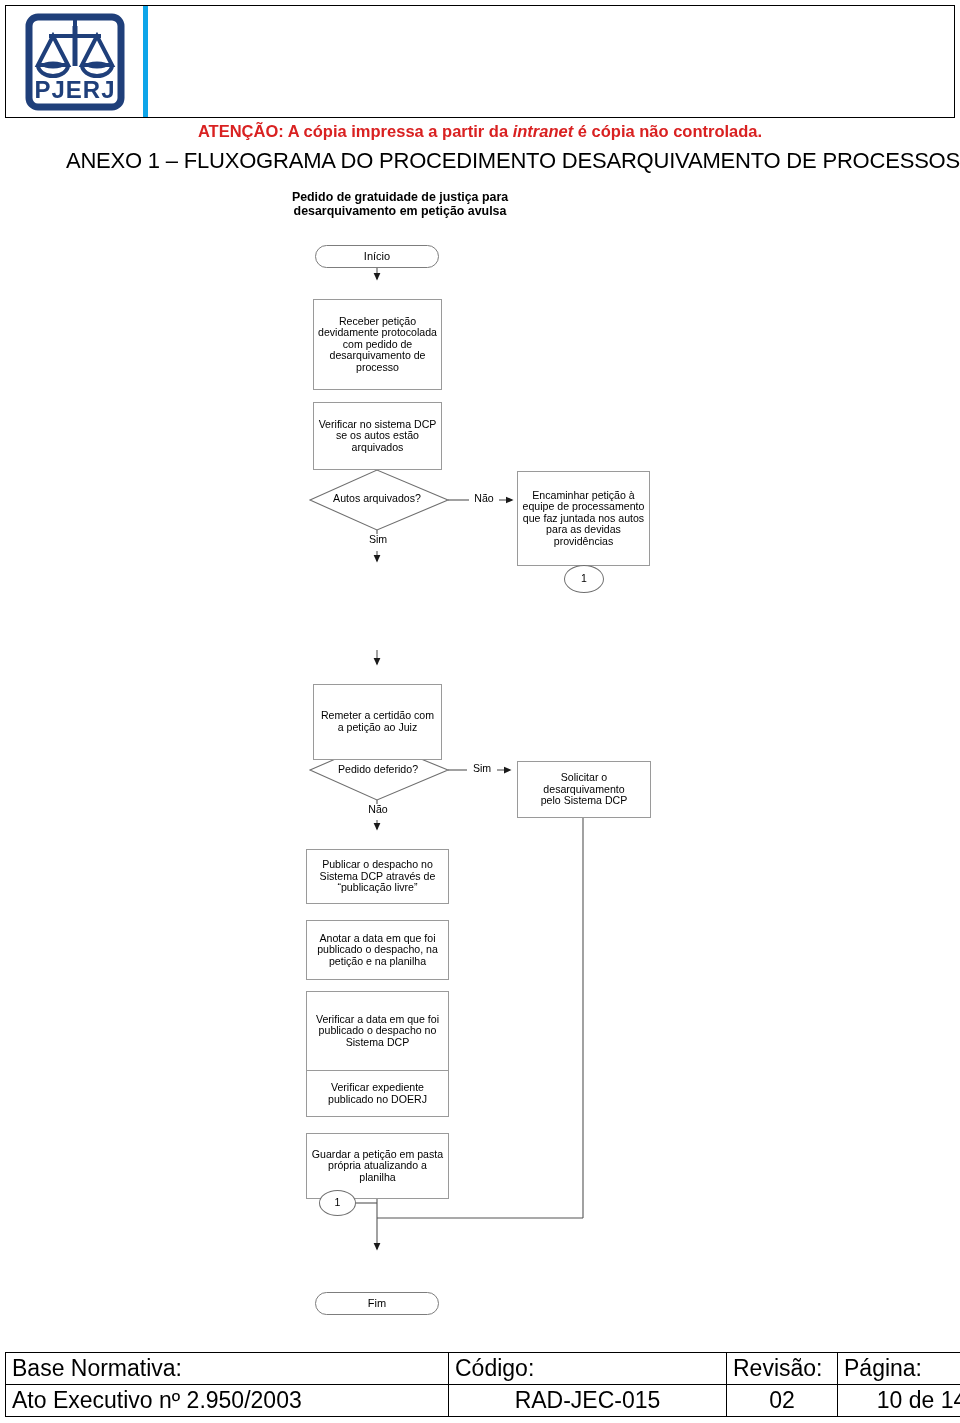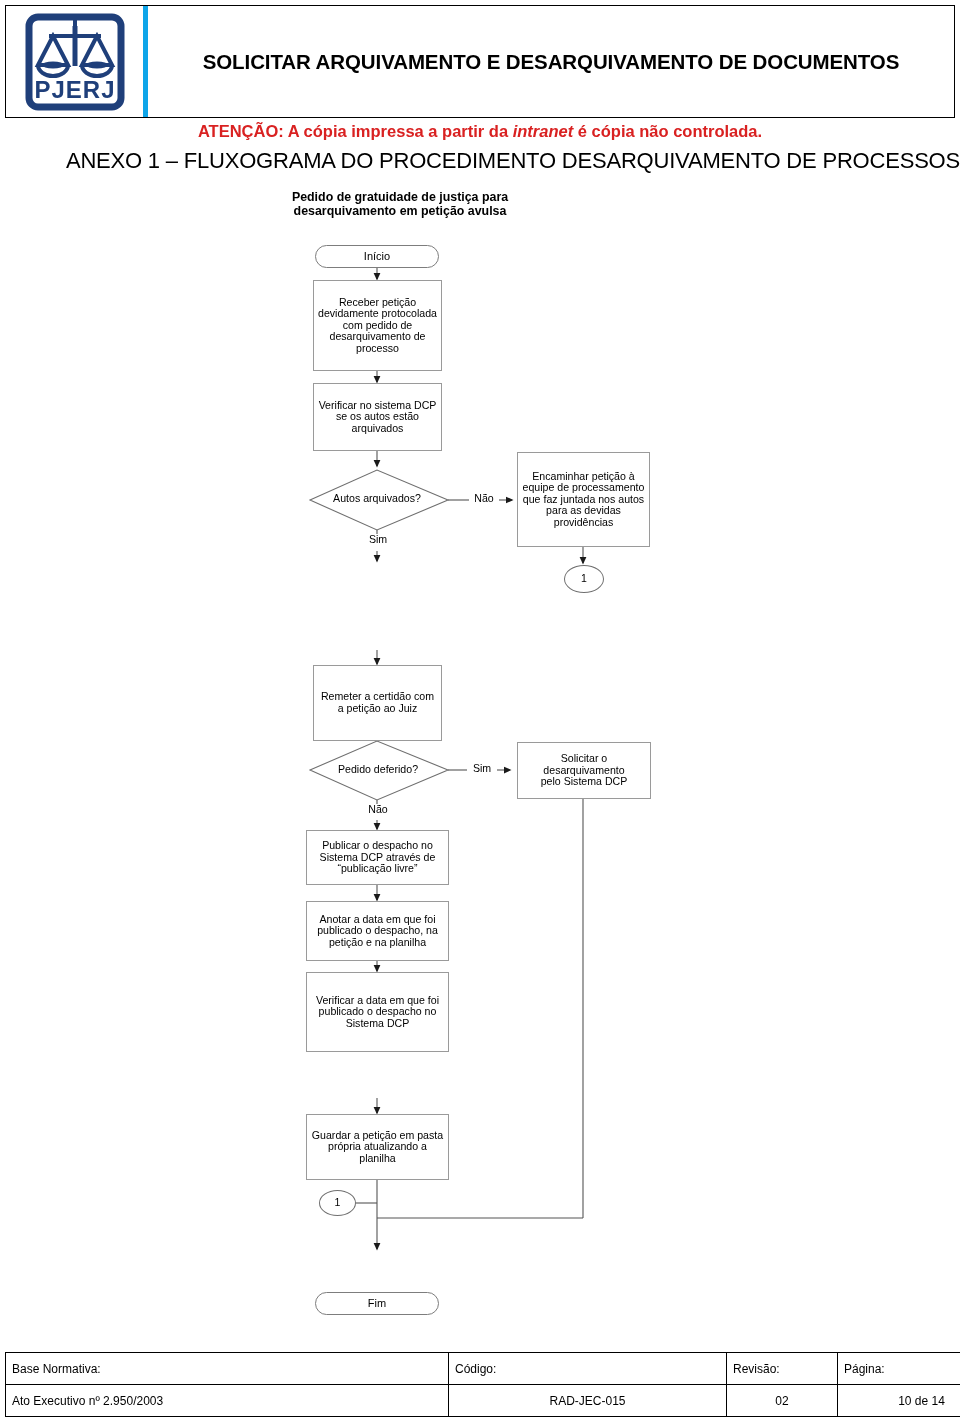--- a/index.html
+++ b/index.html
@@ -50,21 +50,21 @@
   }
   #flow svg{position:absolute;left:0;top:0;}
 
   .node{
     position:absolute; box-sizing:border-box;
     display:flex; align-items:center; justify-content:center;
     text-align:center; color:#000;
     font-size:10.6px; line-height:11.6px;
     background:#ffffff;
   }
-  .proc{ border:1px solid #9a9a9a; }
+  .proc{ border:1px solid #9a9a9a;margin-top:19px; }
   .term{ border:1px solid #7d7d7d; border-radius:40px; font-size:11px;}
   .diamond-label{ border:none; background:transparent; font-size:10.6px; line-height:11.6px;}
   .conn-circle{
     border:1px solid #6f6f6f; border-radius:50%;
     font-size:10.5px;
   }
   .edge-label{
     position:absolute; background:#fff; color:#000;
     font-size:10.6px; line-height:11px; text-align:center;
   }
@@ -74,21 +74,21 @@
     font-weight:bold; color:#000;
   }
 
   
   #footer-table{
     position:absolute; left:5px; top:1352px; width:950px;
     border-collapse:collapse; table-layout:fixed;
   }
   #footer-table td{
     border:1px solid #000; padding:2px 6px;
-    font-size:12px; color:#000; height:27px; vertical-align:middle;
+    font-size:23px; color:#000; height:27px; vertical-align:middle;
   }
   .f-lbl{ text-align:left; }
   .f-val-left{ text-align:left; }
   .f-val-ctr{ text-align:center; }
 </style>
 </head>
 <body>
 
 <div id="header-table">
   <div id="logo-cell">
@@ -101,23 +101,20 @@
       <path d="M19 53 a15 11 0 0 0 30 0" fill="none" stroke="#1f3f7a" stroke-width="4"></path>
       <ellipse cx="34" cy="53" rx="11" ry="3.4" fill="#1f3f7a"></ellipse>
 
       <path d="M78 24 L63 53 L93 53 Z" fill="none" stroke="#1f3f7a" stroke-width="4"></path>
       <path d="M63 53 a15 11 0 0 0 30 0" fill="none" stroke="#1f3f7a" stroke-width="4"></path>
       <ellipse cx="78" cy="53" rx="11" ry="3.4" fill="#1f3f7a"></ellipse>
 
       <line x1="30" y1="24" x2="82" y2="24" stroke="#1f3f7a" stroke-width="4"></line>
       <text x="56" y="86" font-family="'Liberation Sans',sans-serif" font-size="24" font-weight="bold" fill="#1f3f7a" text-anchor="middle" letter-spacing="1">PJERJ</text>
     </svg>
-  </div>
-  <div id="title-cell">
-    <div id="header-title">SOLICITAR ARQUIVAMENTO E DESARQUIVAMENTO DE DOCUMENTOS</div>
   </div>
 </div>
 
 <div id="attention-line">
   <span>ATENÇÃO: A cópia impressa a partir da </span><span class="ital">intranet</span><span> é cópia não controlada.</span>
 </div>
 
 <div id="anexo-title">ANEXO 1 – FLUXOGRAMA DO PROCEDIMENTO DESARQUIVAMENTO DE PROCESSOS</div>
 
 <div id="flow">
@@ -192,20 +189,21 @@
   <div class="node proc" style="left:313px;top:665px;width:129px;height:76px;padding:0 4px;">Remeter a certidão com a petição ao Juiz</div>
 
   <div class="node diamond-label" style="left:332px;top:755px;width:92px;height:30px;">Pedido deferido?</div>
 
   <div class="node proc" style="left:306px;top:830px;width:143px;height:55px;padding:0 3px;">Publicar o despacho no Sistema DCP através de “publicação livre”</div>
 
   <div class="node proc" style="left:306px;top:901px;width:143px;height:60px;padding:0 3px;">Anotar a data em que foi publicado o despacho, na petição e na planilha</div>
 
   <div class="node proc" style="left:306px;top:972px;width:143px;height:80px;padding:16px 3px;">Verificar a data em que foi publicado o despacho no Sistema DCP</div>
 
+  <div class="node proc" style="left:306px;top:1051px;width:143px;height:47px;padding:0 3px;">Verificar expediente publicado no DOERJ</div>
 
   <div class="node proc" style="left:306px;top:1114px;width:143px;height:66px;padding:16px 3px;">Guardar a petição em pasta própria atualizando a planilha</div>
 
   <div class="node conn-circle" style="left:319px;top:1190px;width:37px;height:26px;">1</div>
 
   <div class="node term" style="left:315px;top:1292px;width:124px;height:23px;">Fim</div>
 
   <div class="node proc" style="left:517px;top:452px;width:133px;height:95px;padding:0 4px;">Encaminhar petição à equipe de processamento que faz juntada nos autos para as devidas providências</div>
 
   <div class="node conn-circle" style="left:564px;top:565px;width:40px;height:28px;">1</div>

